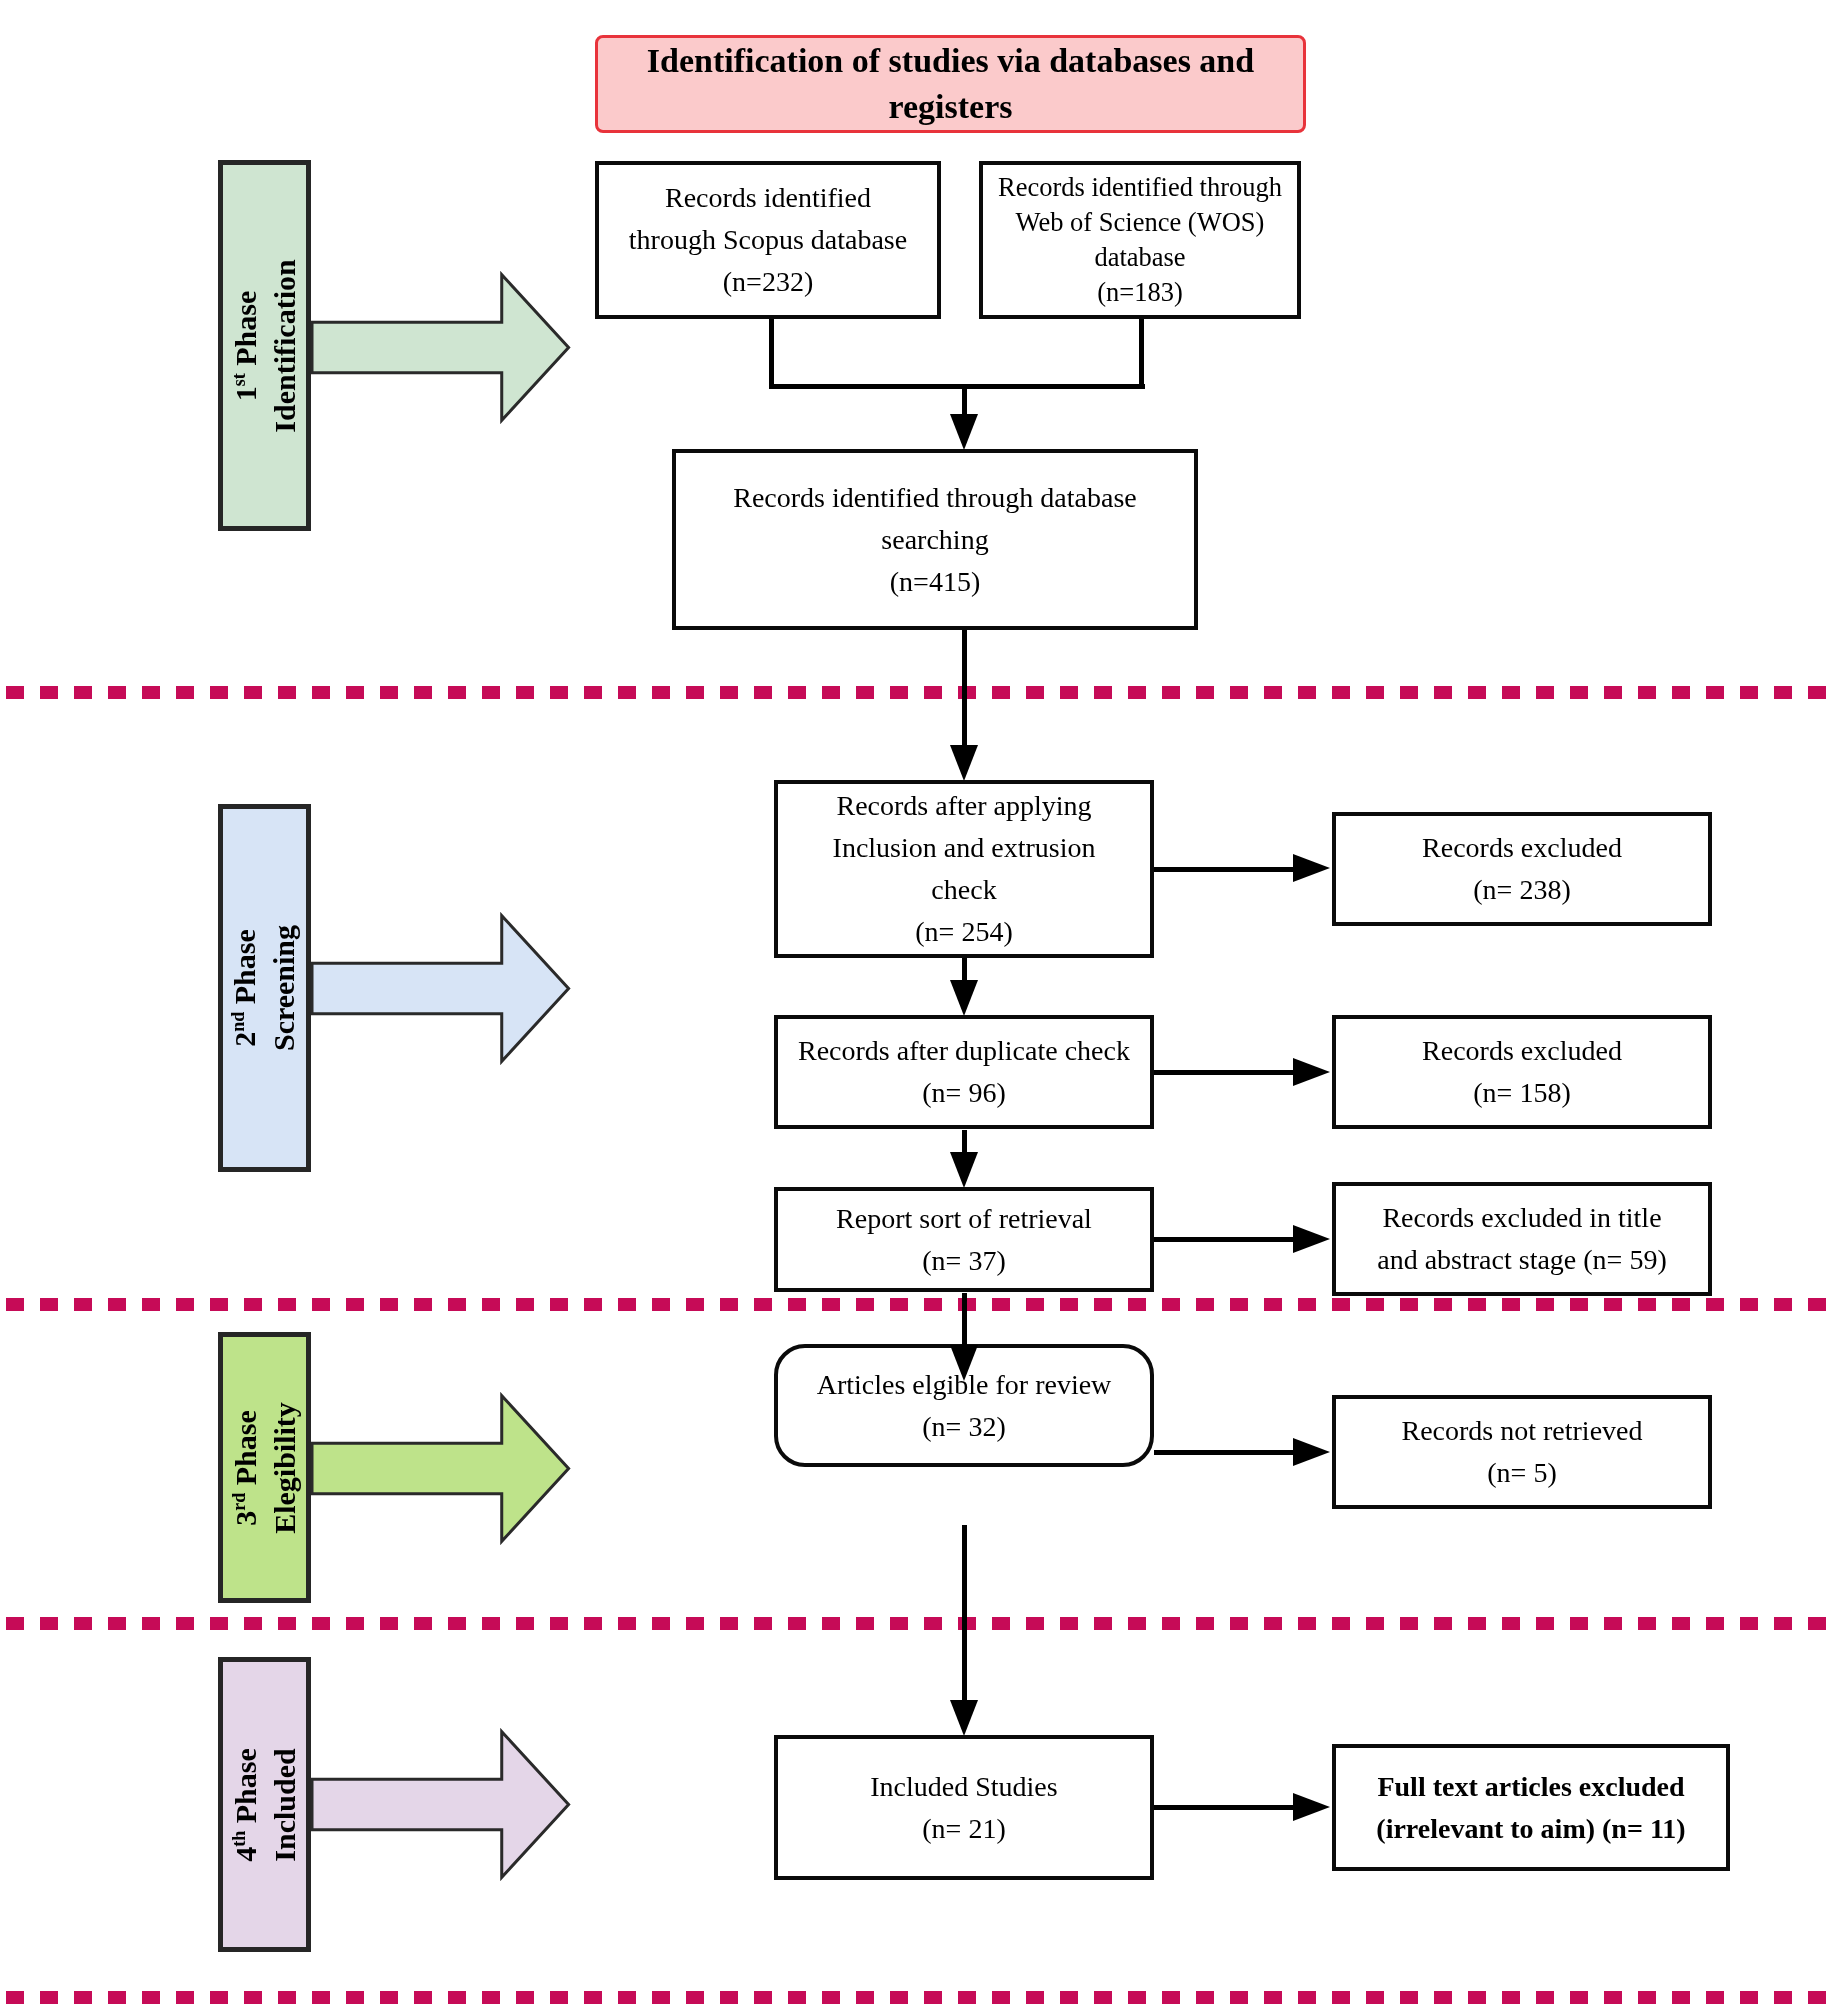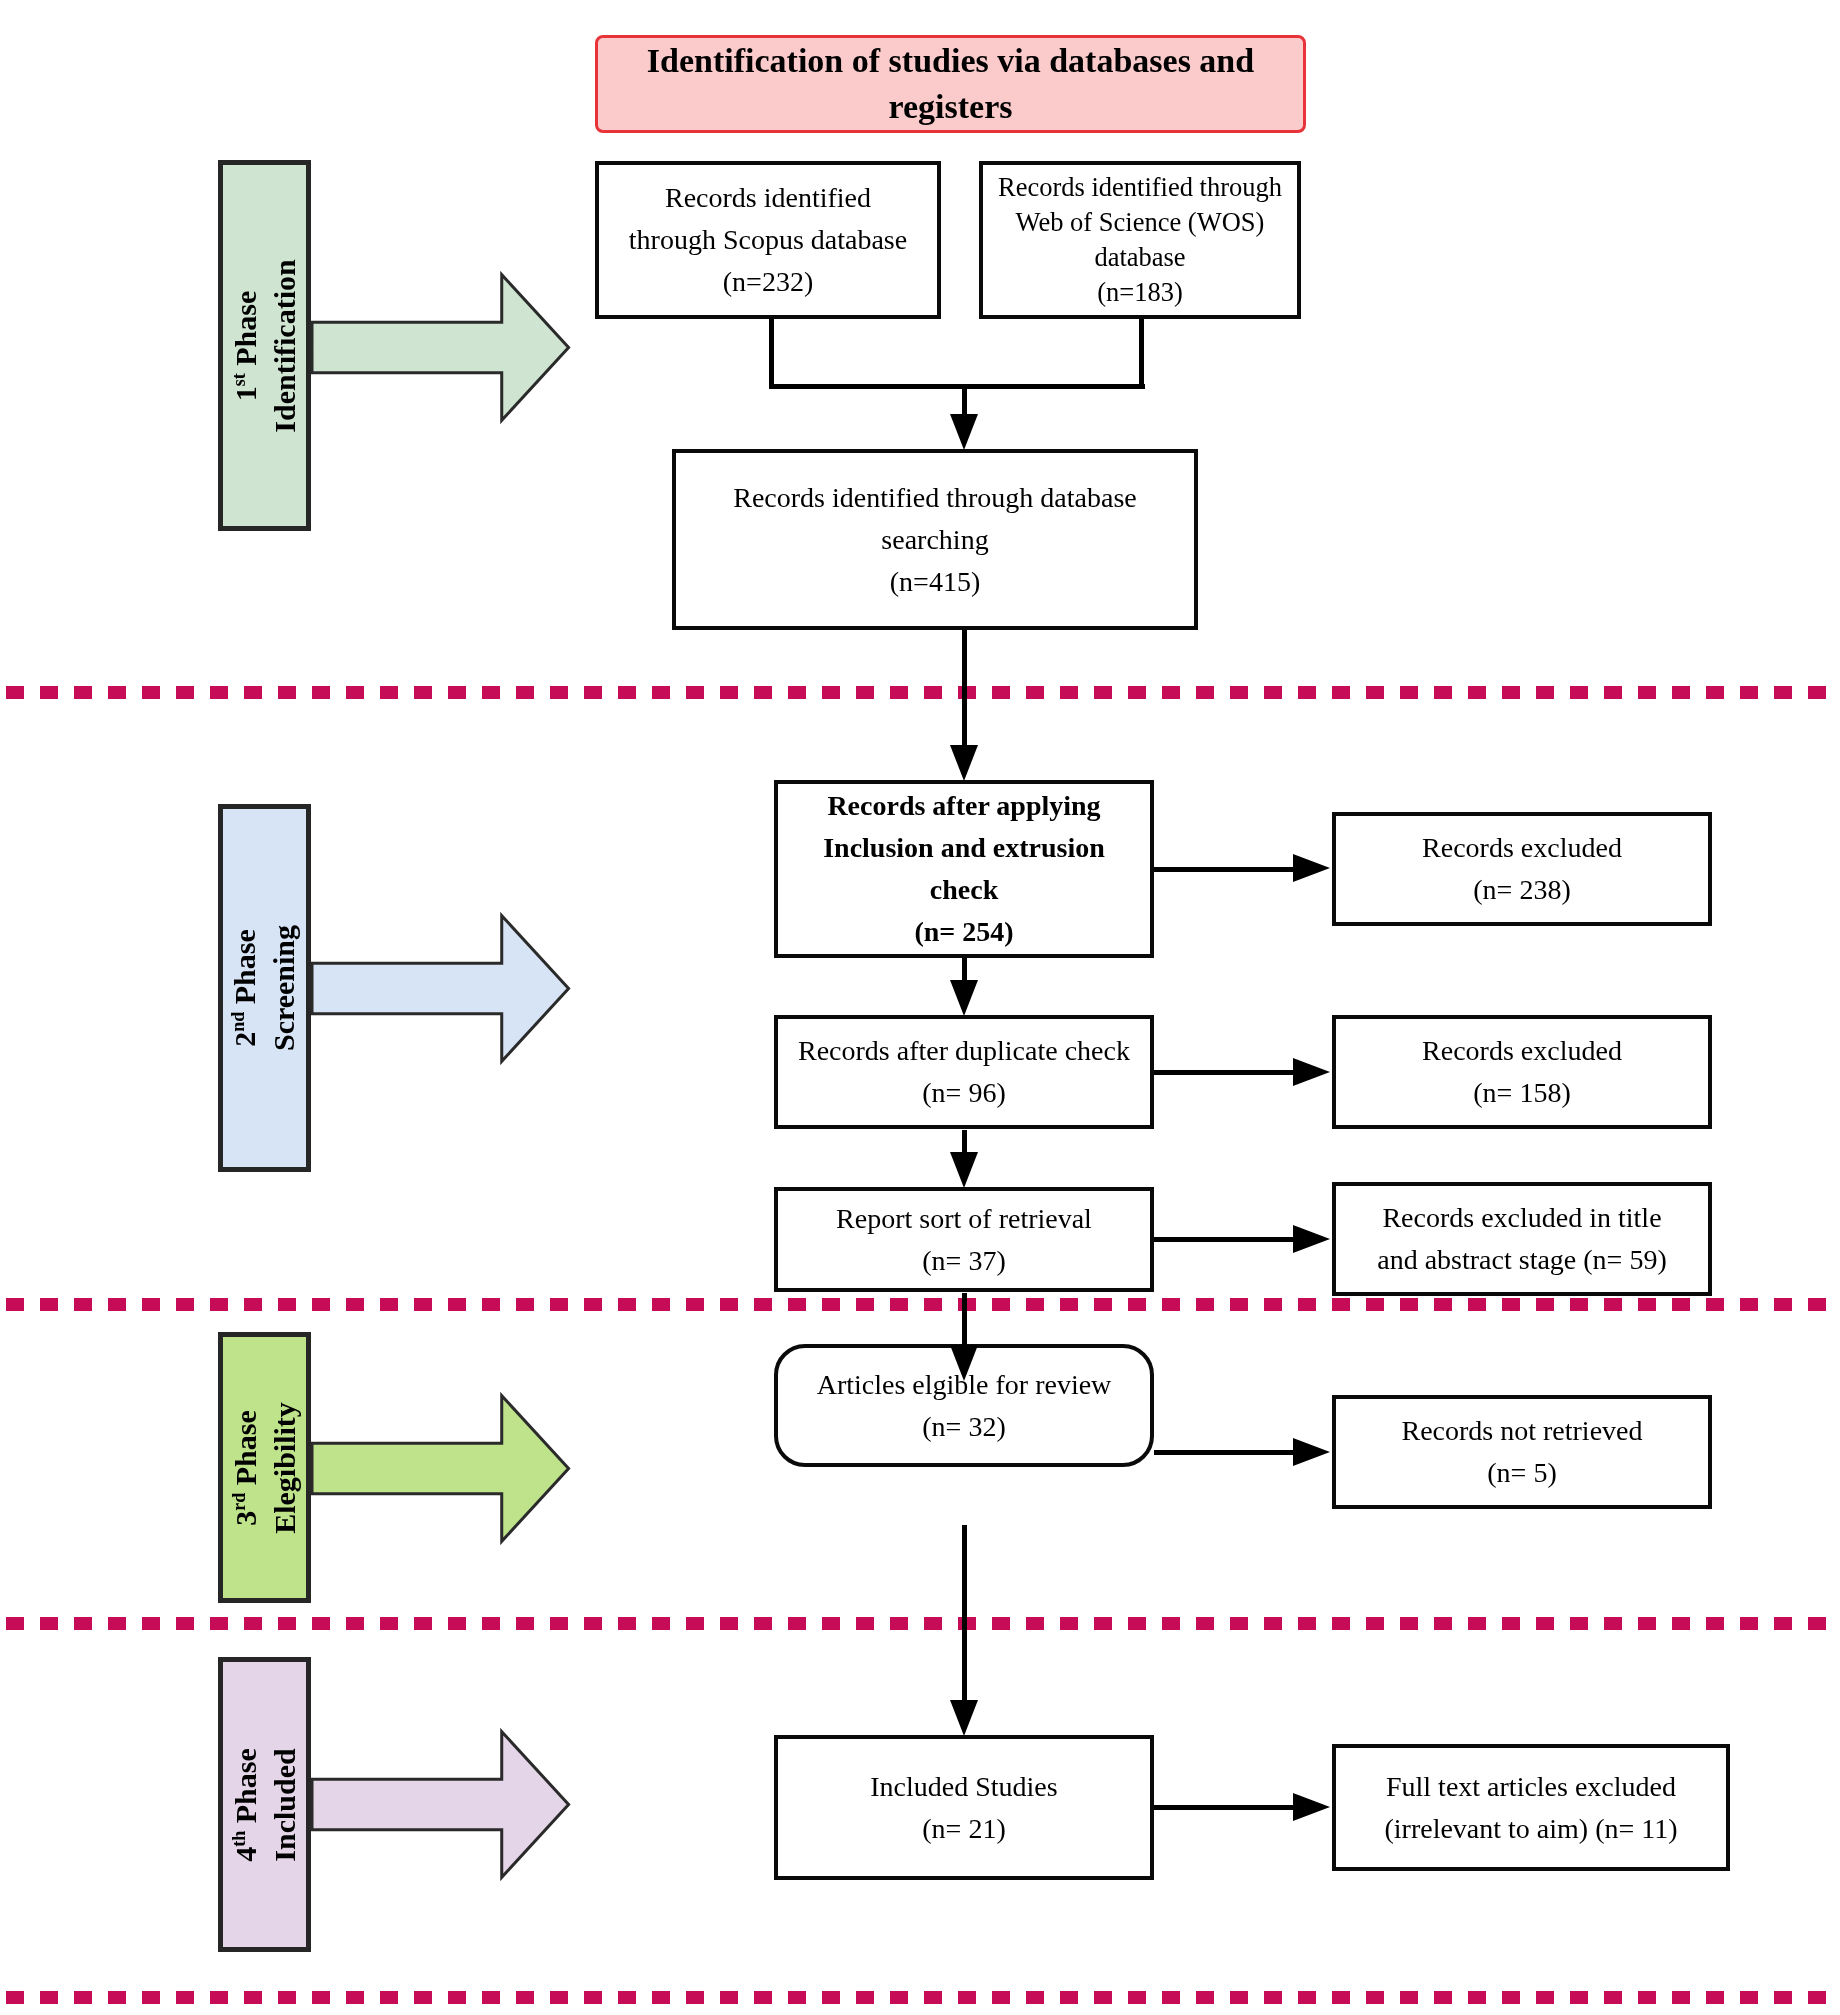--- a/index.html
+++ b/index.html
@@ -111,21 +111,21 @@
 
   <div class="abs vline" style="left:769px;top:319px;height:67px;"></div>
   <div class="abs vline" style="left:1139px;top:319px;height:67px;"></div>
   <div class="abs hline" style="left:769px;top:384px;width:376px;"></div>
   <div class="abs vline" style="left:962px;top:386px;height:30px;"></div>
   <div class="abs tri-down" style="left:950px;top:414px;"></div>
 
   <div class="abs vline" style="left:962px;top:630px;height:118px;"></div>
   <div class="abs tri-down" style="left:950px;top:745px;"></div>
 
-  <div class="abs fbox" style="left:774px;top:780px;width:380px;height:178px;font-weight:bold;">
+  <div class="abs fbox" style="left:774px;top:780px;width:380px;height:178px;">
     <div>Records after applying</div>
     <div>Inclusion and extrusion</div>
     <div>check</div>
     <div>(n= 254)</div>
   </div>
   <div class="abs fbox thin" style="left:1332px;top:812px;width:380px;height:114px;">
     <div>Records excluded</div>
     <div>(n= 238)</div>
   </div>
   <div class="abs fbox" style="left:774px;top:1015px;width:380px;height:114px;">
@@ -169,21 +169,21 @@
   <div class="abs tri-down" style="left:950px;top:1345px;"></div>
   <div class="abs hline" style="left:1154px;top:1450px;width:140px;"></div>
   <div class="abs tri-right" style="left:1293px;top:1438px;"></div>
   <div class="abs vline" style="left:962px;top:1525px;height:178px;"></div>
   <div class="abs tri-down" style="left:950px;top:1700px;"></div>
 
   <div class="abs fbox" style="left:774px;top:1735px;width:380px;height:145px;">
     <div>Included Studies</div>
     <div>(n= 21)</div>
   </div>
-  <div class="abs fbox thin" style="left:1332px;top:1744px;width:398px;height:127px;">
+  <div class="abs fbox thin" style="left:1332px;top:1744px;width:398px;height:127px;font-weight:bold;">
     <div>Full text articles excluded</div>
     <div>(irrelevant to aim) (n= 11)</div>
   </div>
 
   <div class="abs hline" style="left:1154px;top:1805px;width:140px;"></div>
   <div class="abs tri-right" style="left:1293px;top:1793px;"></div>
 
 </div>
 
 

